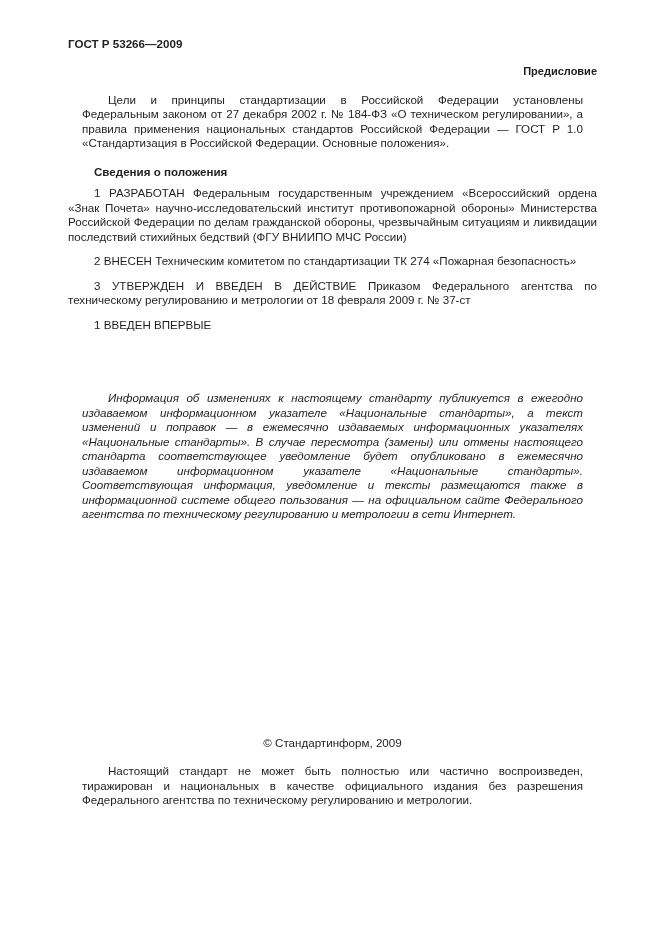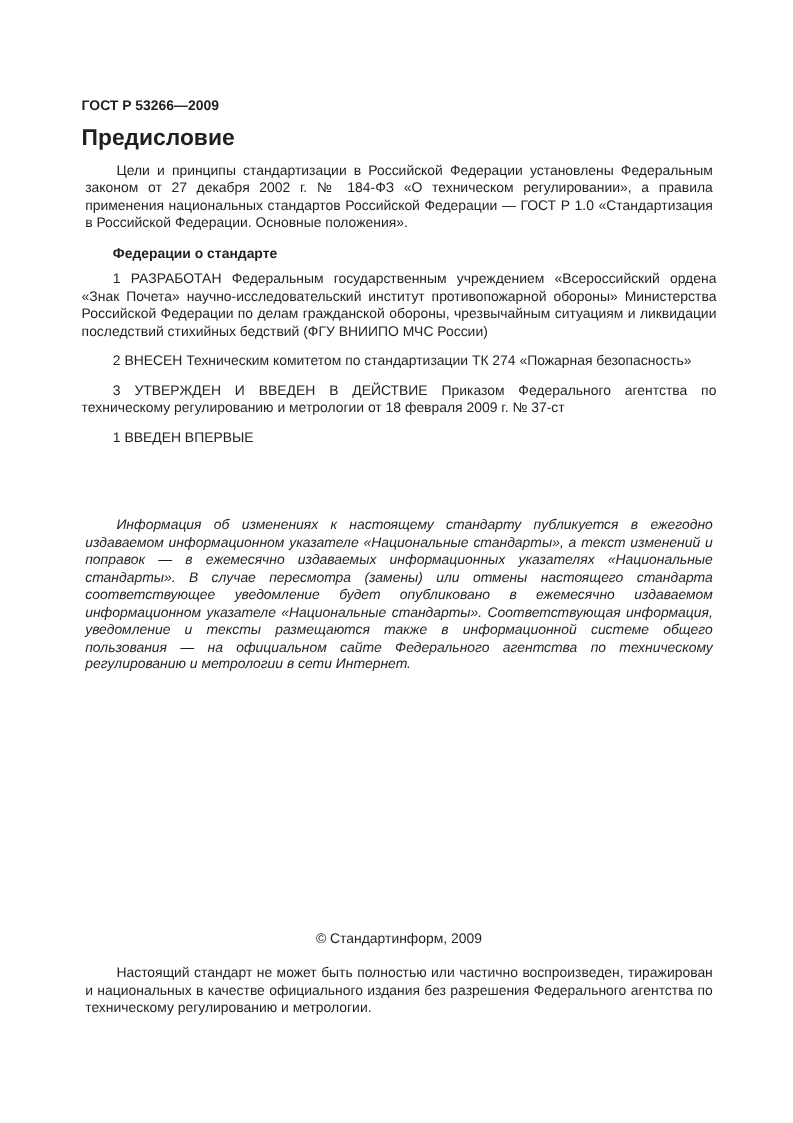--- a/index.html
+++ b/index.html
@@ -10,36 +10,36 @@
   .page {
     position: relative;
     width: 661px;
     height: 936px;
     box-sizing: border-box;
     background: #ffffff;
     font-family: "Liberation Sans", "DejaVu Sans", sans-serif;
     font-size: 11.6px;
     line-height: 14.5px;
     color: #1f1f1f;
-    padding: 82px 64px 0 68px;
+    padding: 37px 64px 0 68px;
     overflow: hidden;
   }
   .doc-header {
     font-weight: bold;
     font-size: 11.6px;
   }
   .doc-title {
     margin: 11px 0 12px 0;
-    text-align: left;
+    text-align: right;
     font-weight: bold;
-    font-size: 19px;
+    font-size: 11px;
     line-height: 16px;
   }
   .para {
-    margin: 3px;
+    margin: 14px;
     text-indent: 26px;
     text-align: justify;
   }
   .section-heading {
     margin: 11px 0 7px 0;
     text-indent: 26px;
     font-weight: bold;
   }
   .info-item {
     margin: 0 0 10px 0;
@@ -65,21 +65,21 @@
 <body>
 
 <div class="page">
 
   <div class="doc-header">ГОСТ Р 53266—2009</div>
 
   <div class="doc-title">Предисловие</div>
 
   <p class="para">Цели и принципы стандартизации в Российской Федерации установлены Федеральным законом от 27 декабря 2002 г. № 184-ФЗ «О техническом регулировании», а правила применения национальных стандартов Российской Федерации — ГОСТ Р 1.0 «Стандартизация в Российской Федерации. Основные положения».</p>
 
-  <div class="section-heading">Федерации о стандарте</div>
+  <div class="section-heading">Сведения о положения</div>
 
   <p class="para info-item">1 РАЗРАБОТАН Федеральным государственным учреждением «Всероссийский ордена «Знак Почета» научно-исследовательский институт противопожарной обороны» Министерства Российской Федерации по делам гражданской обороны, чрезвычайным ситуациям и ликвидации последствий стихийных бедствий (ФГУ ВНИИПО МЧС России)</p>
 
   <p class="para info-item">2 ВНЕСЕН Техническим комитетом по стандартизации ТК 274 «Пожарная безопасность»</p>
 
   <p class="para info-item">3 УТВЕРЖДЕН И ВВЕДЕН В ДЕЙСТВИЕ Приказом Федерального агентства по техническому регулированию и метрологии от 18 февраля 2009 г. № 37-ст</p>
 
   <p class="para info-item">1 ВВЕДЕН ВПЕРВЫЕ</p>
 
   <p class="para notice">Информация об изменениях к настоящему стандарту публикуется в ежегодно издаваемом информационном указателе «Национальные стандарты», а текст изменений и поправок — в ежемесячно издаваемых информационных указателях «Национальные стандарты». В случае пересмотра (замены) или отмены настоящего стандарта соответствующее уведомление будет опубликовано в ежемесячно издаваемом информационном указателе «Национальные стандарты». Соответствующая информация, уведомление и тексты размещаются также в информационной системе общего пользования — на официальном сайте Федерального агентства по техническому регулированию и метрологии в сети Интернет.</p>

